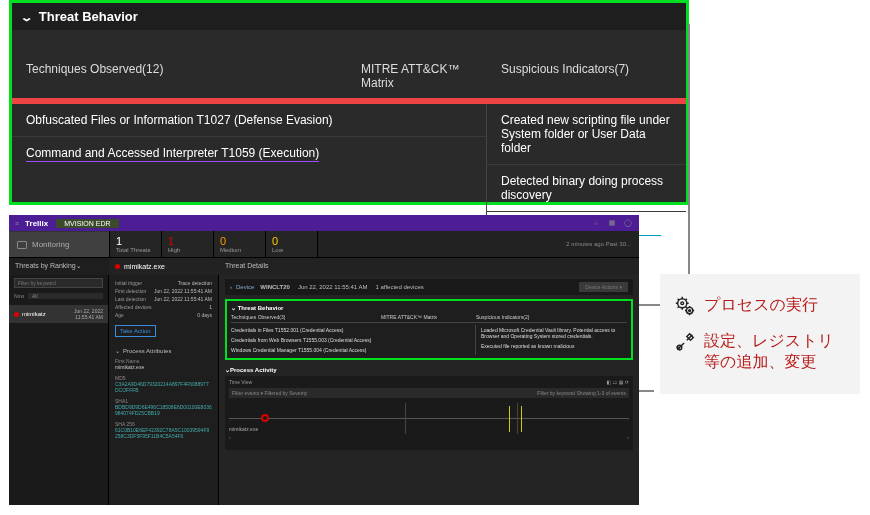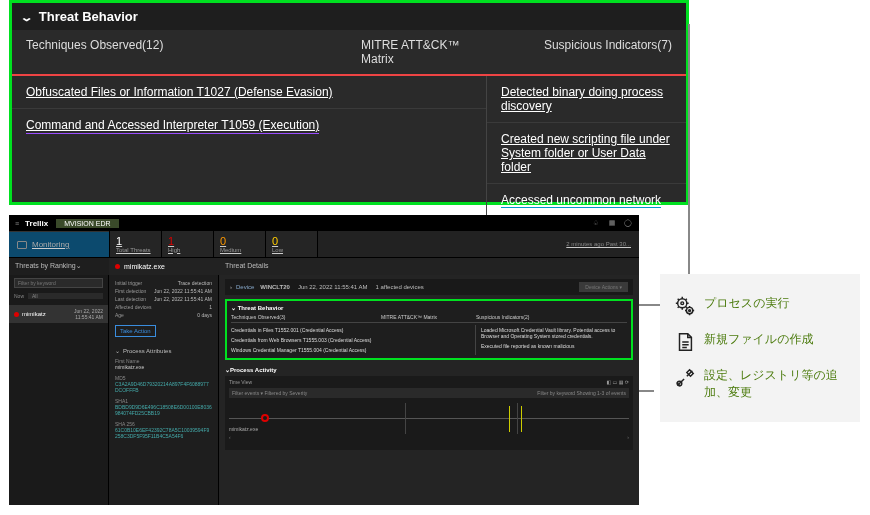--- a/index.html
+++ b/index.html
@@ -3,47 +3,47 @@
 <meta charset="utf-8">
 <style>
   * { margin:0; padding:0; box-sizing:border-box; font-family:Arial,sans-serif; }
   body { background:#fff; width:870px; height:515px; position:relative; overflow:hidden; }
 
   
   .top-box { position:absolute; left:9px; top:0; width:680px; height:205px;
              border:3px solid #00e020; background:#2a2a2a; color:#fff; }
   .tb-header { background:#1e1e1e; padding:6px 10px; font-size:13px; font-weight:bold; }
   .chev { display:inline-block; transform:scaleX(1.5); margin-right:4px; font-size:11px; }
-  .tb-cols { display:flex; border-bottom:2px solid #ef4444; }
+  .tb-cols { display:flex; border-bottom:6px solid #ef4444;margin-top:24px; }
   .tb-col-h { padding:8px 14px; font-size:12px; color:#ddd; }
-  .tb-c1 { width:335px; } .tb-c2 { width:140px; } .tb-c3 { flex:1;text-align:right; }
-  .tb-body { display:flex;text-decoration:underline; }
+  .tb-c1 { width:335px; } .tb-c2 { width:140px; } .tb-c3 { flex:1; }
+  .tb-body { display:flex; }
   .tb-left { width:475px; border-right:1px solid #444; }
   .tb-right { flex:1; }
   .tb-item { padding:9px 14px; font-size:12px; color:#fff; border-bottom:1px solid #3a3a3a; }
   .tb-item:last-child { border-bottom:none; }
   .underline-mc { border-bottom:1px solid #9b4dff; padding-bottom:1px; }
   .underline-r { border-bottom:1px solid #0099cc; }
   .tag1 { position:absolute; left:60px; top:167px; background:#fff; color:#000;
           font-size:13px; padding:7px 22px; }
   .tag1 .red { color:#e00000; font-weight:bold; }
   .tag1 .blue { color:#0066cc; }
   .tag2 { position:absolute; left:530px; top:167px; background:#fff; color:#000;
           font-size:13px; padding:7px 22px; }
   .tag2 .jp { color:#0066cc; font-weight:bold; }
 
   
   .app { position:absolute; left:9px; top:215px; width:630px; height:290px;
          background:#1a1a1a; color:#ccc; font-size:7px; }
-  .app-top { height:16px; background:#000000; display:flex; align-items:center; padding:0 6px; }
+  .app-top { height:16px; background:#4c1d95; display:flex; align-items:center; padding:0 6px; }
   .app-top .brand { color:#fff; font-weight:bold; font-size:8px; }
   .app-top .mission { background:#3a4a2a; color:#fff; font-size:7px; padding:1px 8px; margin-left:8px; }
   .app-top .spacer { flex:1; }
   .app-top .ico { width:10px; height:10px; margin-left:6px; display:flex; align-items:center; justify-content:center; color:#888; }
-  .app-row2 { height:26px; display:flex; background:#0c4a6e;text-decoration:underline; }
+  .app-row2 { height:26px; display:flex; background:#404040; }
   .mon { width:100px; display:flex; align-items:center; padding-left:8px; font-size:8px; color:#aaa; border-top:1px solid #333; }
   .mon-ico { width:10px; height:8px; border:1px solid #888; margin-right:5px; border-radius:1px; }
   .stat { border-left:1px solid #000; width:52px; padding:3px 6px; display:flex; flex-direction:column; justify-content:center; background:#252525; }
   .stat .n { font-size:11px; line-height:1; }
   .stat .l { font-size:6px; color:#999; }
   .stat.tot .n { color:#fff; } .stat.hi .n { color:#d00; }
   .stat.med .n { color:#f90; } .stat.lo .n { color:#fc0; }
   .stat-sep { border-left:1px solid #000; flex:1; background:#222; display:flex; align-items:center; justify-content:flex-end; padding-right:8px; color:#888; font-size:6px; }
 
   .app-row3 { display:flex; height:18px; background:#222; border-top:1px solid #000; }
@@ -101,21 +101,21 @@
 
   
   .connector { position:absolute; border:2px solid #888; pointer-events:none; }
   .conn1 { left:688px; top:24px; width:1px; height:280px; border-width:0 0 0 2px; }
   .conn1b { left:525px; top:304px; width:165px; height:1px; border-width:2px 0 0 0; }
   .conn2 { left:638px; top:390px; width:16px; height:1px; border-width:2px 0 0 0; }
 
   
   .legend { position:absolute; left:660px; top:274px; width:200px; background:#f3f3f3;
             padding:14px 12px; }
-  .leg-row { display:flex; align-items:flex-start; padding:7px 0; font-size:12px; color:#4d7c0f; }
+  .leg-row { display:flex; align-items:flex-start; padding:7px 0; font-size:16px; color:#b91c1c; }
   .leg-ico { width:26px; height:22px; flex-shrink:0; margin-right:6px; display:flex;
              align-items:center; justify-content:center; }
   .leg-ico svg { width:22px; height:22px; stroke:#222; fill:none; stroke-width:1.6; }
 </style>
 </head>
 <body>
 
 <div class="top-box">
   <div class="tb-header">
     <span class="chev">⌄</span>
@@ -125,22 +125,22 @@
     <div class="tb-col-h tb-c1">Techniques Observed(12)</div>
     <div class="tb-col-h tb-c2">MITRE ATT&amp;CK™ Matrix</div>
     <div class="tb-col-h tb-c3">Suspicious Indicators(7)</div>
   </div>
   <div class="tb-body">
     <div class="tb-left">
       <div class="tb-item">Obfuscated Files or Information T1027 (Defense Evasion)</div>
       <div class="tb-item"><span class="underline-mc">Command and Accessed Interpreter T1059 (Execution)</span></div>
     </div>
     <div class="tb-right">
+      <div class="tb-item">Created new scripting file under System folder or User Data folder</div>
       <div class="tb-item">Detected binary doing process discovery</div>
-      <div class="tb-item">Created new scripting file under System folder or User Data folder</div>
       <div class="tb-item"><span class="underline-r">Accessed uncommon network port</span></div>
     </div>
   </div>
 </div>
 
 <div class="connector conn1"></div>
 <div class="connector conn1b"></div>
 <div class="connector conn2"></div>
 
 <div class="app">
@@ -295,30 +295,20 @@
           <circle cx="17" cy="17" r="3.5"></circle>
           <circle cx="17" cy="17" r="1"></circle>
           <path d="M17 12v1.5M17 20.5V22M12 17h1.5M20.5 17H22"></path>
         </svg>
       </span>
     <span>プロセスの実行</span>
   </div>
   <div class="leg-row">
     <span class="leg-ico">
         <svg viewBox="0 0 24 24">
-          <path d="M6 3h9l4 4v14H6z"></path>
-          <path d="M15 3v4h4"></path>
-          <path d="M9 12h7M9 15h7M9 18h5"></path>
-        </svg>
-      </span>
-    <span>新規ファイルの作成</span>
-  </div>
-  <div class="leg-row">
-    <span class="leg-ico">
-        <svg viewBox="0 0 24 24">
           <path d="M4 20l7-7"></path>
           <path d="M14 10l6-6"></path>
           <path d="M17 3l4 4-3 3-4-4z"></path>
           <path d="M3 17l4 4"></path>
           <circle cx="6" cy="18" r="2.5"></circle>
         </svg>
       </span>
     <span>設定、レジストリ等の追加、変更</span>
   </div>
 </div>

